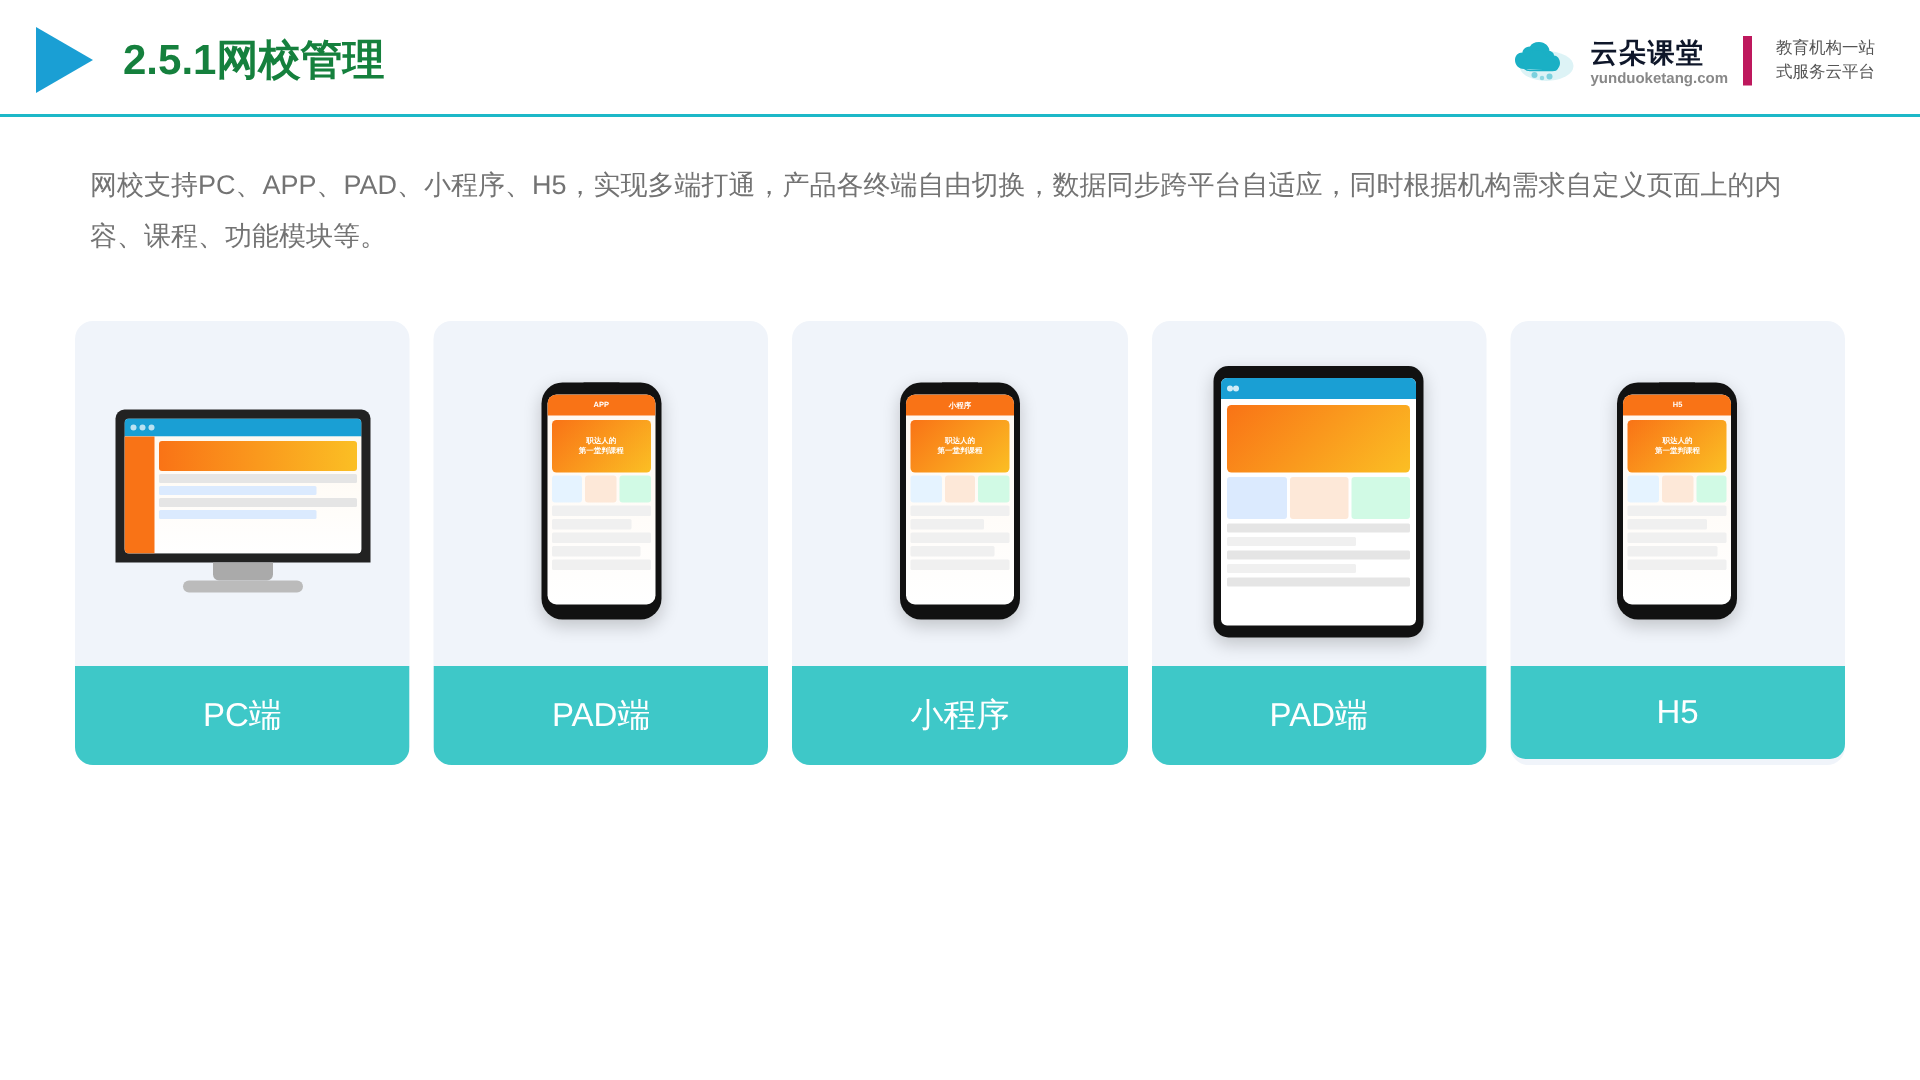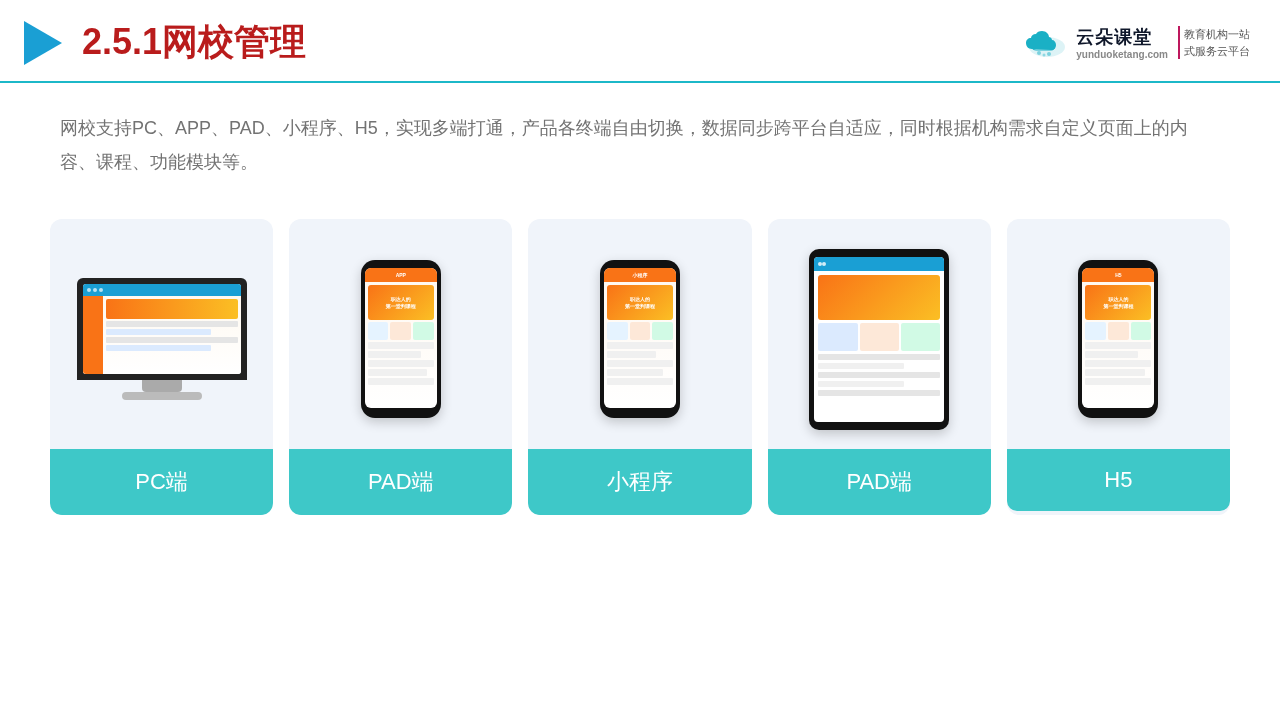--- a/index.html
+++ b/index.html
@@ -27,23 +27,23 @@
     }
     .logo-triangle {
       width: 0;
       height: 0;
       border-top: 22px solid transparent;
       border-bottom: 22px solid transparent;
       border-left: 38px solid #1a9fd4;
       margin-right: 4px;
     }
     .header-title {
-      font-size: 36px;
+      font-size: 28px;
       font-weight: bold;
-      color: #b91c1c;
+      color: #15803d;
     }
     .header-right {
       display: flex;
       align-items: center;
       gap: 8px;
     }
     .brand-logo {
       display: flex;
       align-items: center;
       gap: 6px;
@@ -64,22 +64,22 @@
       letter-spacing: 1px;
     }
     .brand-url {
       font-size: 10px;
       color: #888;
       font-weight: bold;
     }
     .brand-slogan {
       font-size: 11px;
       color: #555;
-      border-left: 2px solid #be185d;
-      padding-left: 4px;
+      border-left: 6px solid #be185d;
+      padding-left: 16px;
       margin-left: 4px;
       line-height: 1.5;
     }
 
     
     .description {
       padding: 28px 60px 10px 60px;
       font-size: 18px;
       color: #737373;
       line-height: 1.9;

